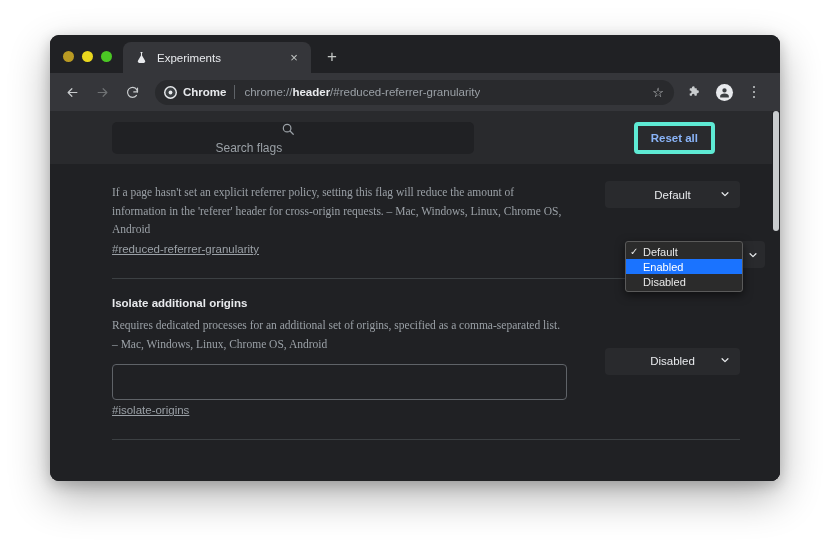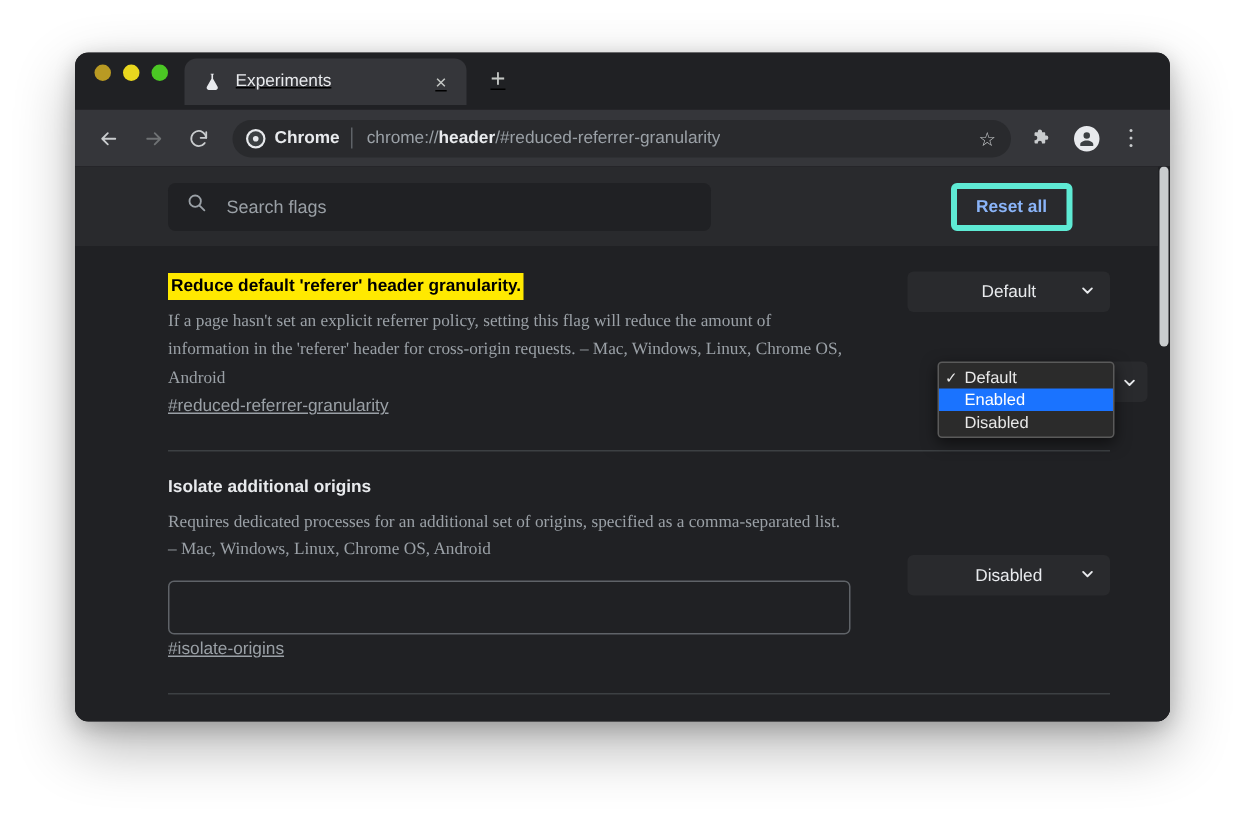--- a/index.html
+++ b/index.html
@@ -28,24 +28,23 @@
     overflow: hidden;
     display: flex;
     flex-direction: column;
   }
 
   
   .tabstrip {
     height: 38px;
     background: #202124;
     display: flex;
-    align-items: center;
-    position: relative;
-    flex: 0 0 auto;
-    text-decoration: underline;
+    align-items: flex-end;
+    position: relative;
+    flex: 0 0 auto;
   }
   .traffic {
     display: flex;
     align-items: center;
     gap: 8px;
     padding: 0 11px 11px 13px;
   }
   .dot {
     width: 11px;
     height: 11px;
@@ -224,20 +223,21 @@
   .search-wrap {
     margin-left: 62px;
     width: 362px;
     height: 32px;
     background: #202124;
     border-radius: 5px;
     display: flex;
     align-items: center;
     padding: 0 12px;
     box-sizing: border-box;
+    flex-direction: column;
   }
   .search-icon { flex: 0 0 auto; margin-right: 11px; color: #9aa0a6; }
   .search-input {
     flex: 1 1 auto;
     background: transparent;
     border: none;
     outline: none;
     color: #9aa0a6;
     font-size: 12px;
     font-family: "Liberation Sans", sans-serif;
@@ -519,21 +519,20 @@
         <input class="search-input" type="text" placeholder="Search flags" style="">
       </div>
       <button class="reset-all">Reset all</button>
     </div>
 
     <div class="content">
       <div class="content-inner">
 
         <div class="flag">
           <div class="flag-main">
-            <span class="flag-title highlight">Reduce default 'referer' header granularity.</span>
             <p class="flag-desc">If a page hasn't set an explicit referrer policy, setting this flag will reduce the amount of information in the 'referer' header for cross-origin requests. – Mac, Windows, Linux, Chrome OS, Android</p>
             <a class="flag-anchor">#reduced-referrer-granularity</a>
           </div>
           <div class="flag-sel-slot">
             <div class="sel">
               <span>Default</span>
               <span class="chev">
                 <svg width="10" height="10" viewBox="0 0 24 24" fill="none" stroke="currentColor" stroke-width="3" stroke-linecap="round" stroke-linejoin="round">
                     <path d="M5 9l7 7 7-7"></path>
                   </svg>

